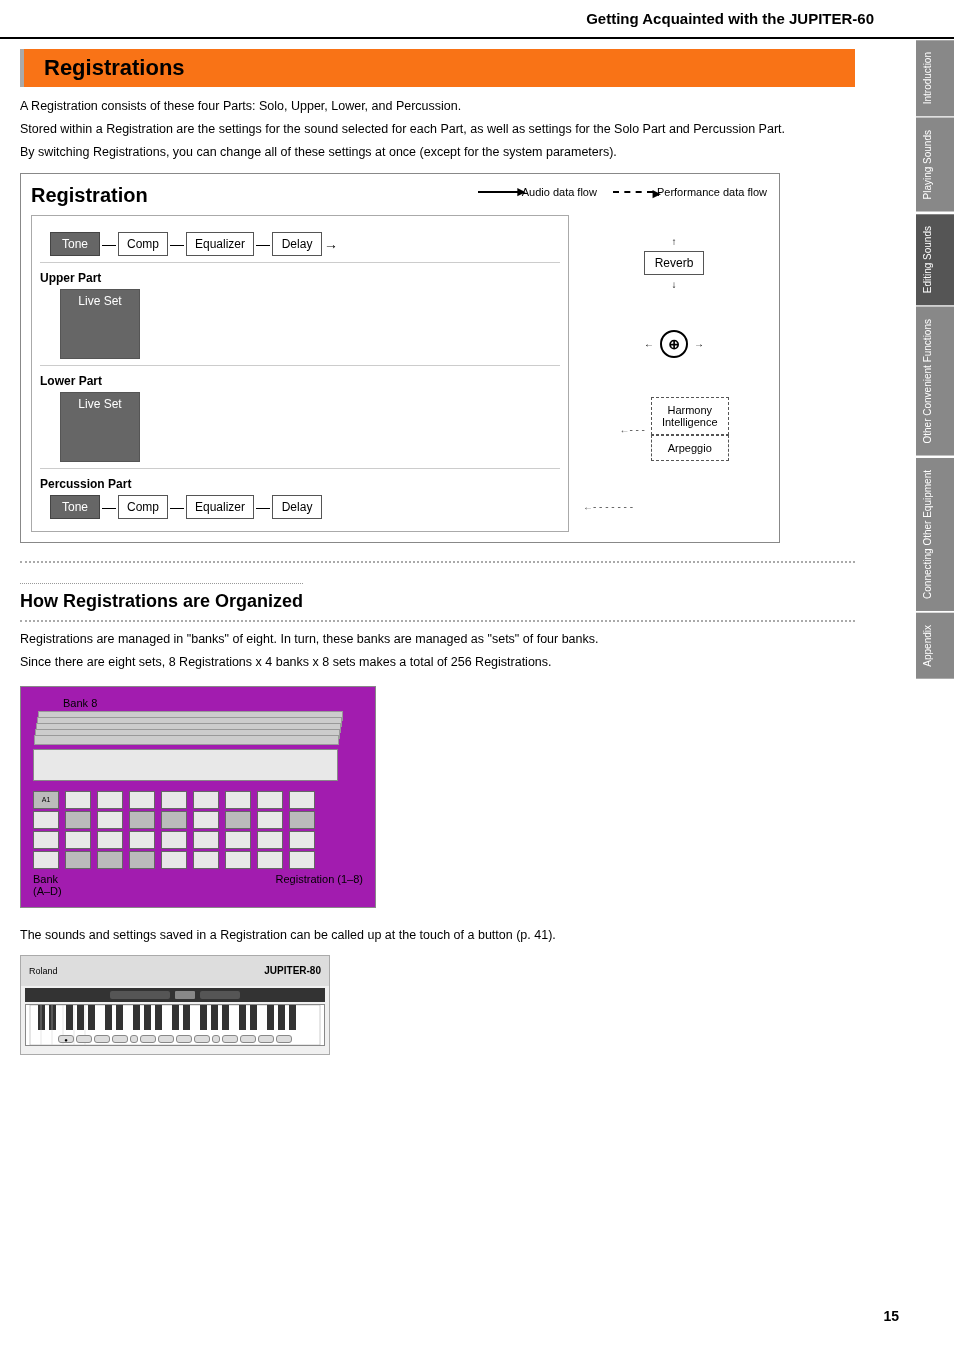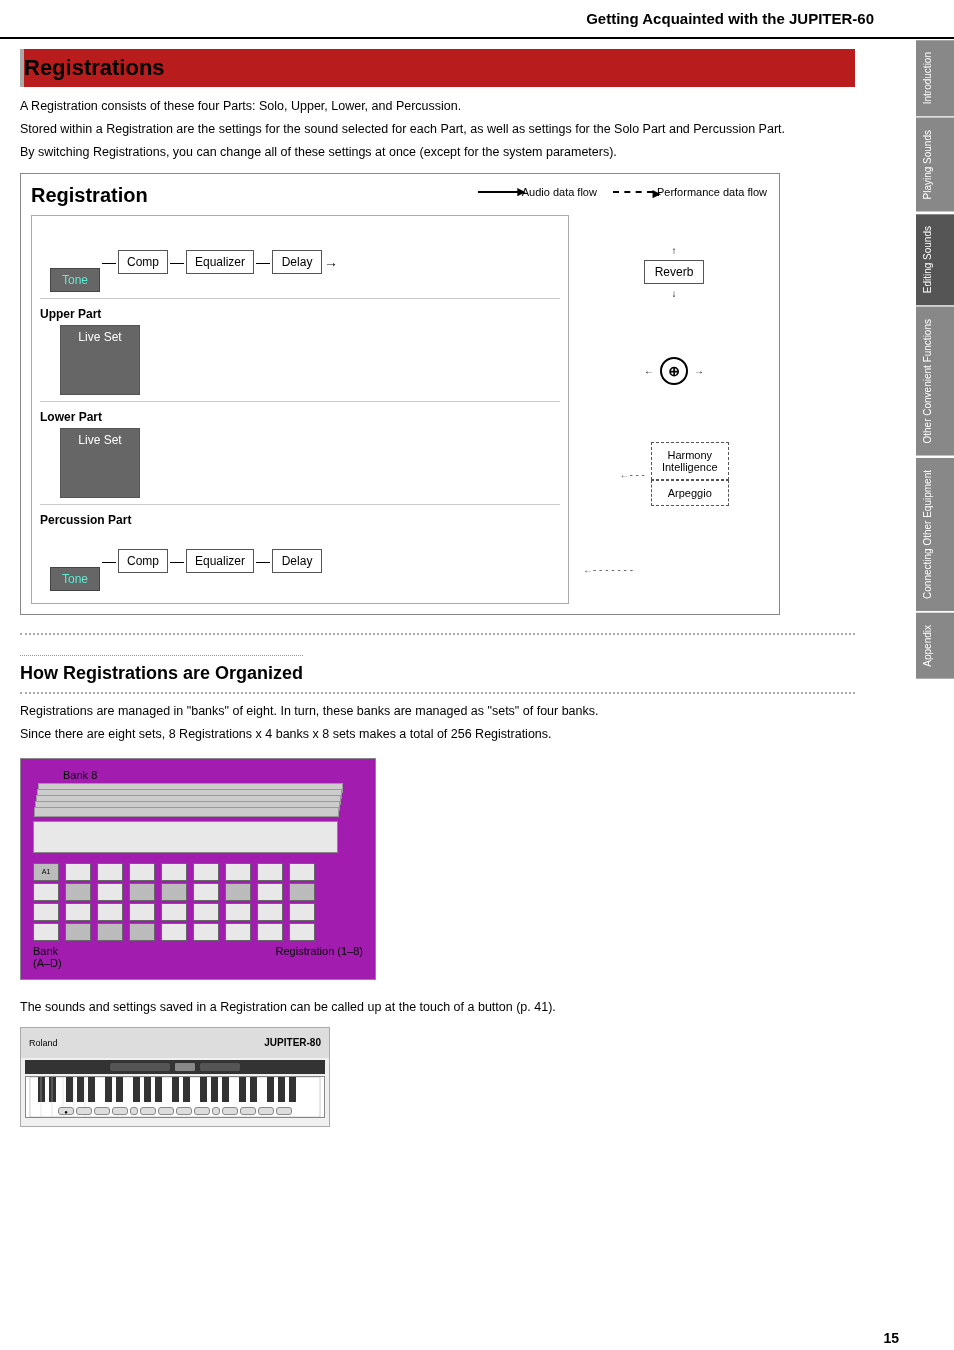--- a/index.html
+++ b/index.html
@@ -52,22 +52,22 @@
     
     .main-content {
       padding: 10px 55px 20px 20px;
       max-width: 910px;
     }
 
     
     .section-heading {
       font-size: 22px;
       font-weight: bold;
-      background: #b91c1c;
-      padding: 6px 0;
+      background: #f97316;
+      padding: 6px 20px;
       margin-bottom: 10px;
       border-left: 4px solid #aaa;
     }
 
     .section-text {
       margin-bottom: 4px;
       line-height: 1.5;
       font-size: 12.5px;
     }
 
@@ -146,23 +146,22 @@
     .chain-box {
       border: 1.5px solid #555;
       padding: 4px 8px;
       font-size: 12px;
       background: #fff;
       min-width: 50px;
       text-align: center;
     }
     .chain-box.dark {
       background: #666;
-      color: #5eead4;
+      color: #ffffff;
       border: 1.5px solid #444;
-      margin-top: 36px;
     }
     .chain-arrow {
       font-size: 14px;
       margin: 0 2px;
       color: #000;
     }
 
     .live-set-box {
       border: 1.5px solid #555;
       background: #666;
@@ -238,21 +237,21 @@
       border: 1px solid #aaa;
       background: #f0f0f0;
       margin: 10px 0;
       position: relative;
       overflow: hidden;
     }
 
     
     .page-number {
       position: absolute;
-      bottom: 4px;
+      bottom: 26px;
       right: 55px;
       font-size: 14px;
       font-weight: bold;
       margin-top: 24px;
     }
     .reverb-box {
       border: 1px solid #555;
       padding: 4px 10px;
       font-size: 12px;
       background: #fff;

